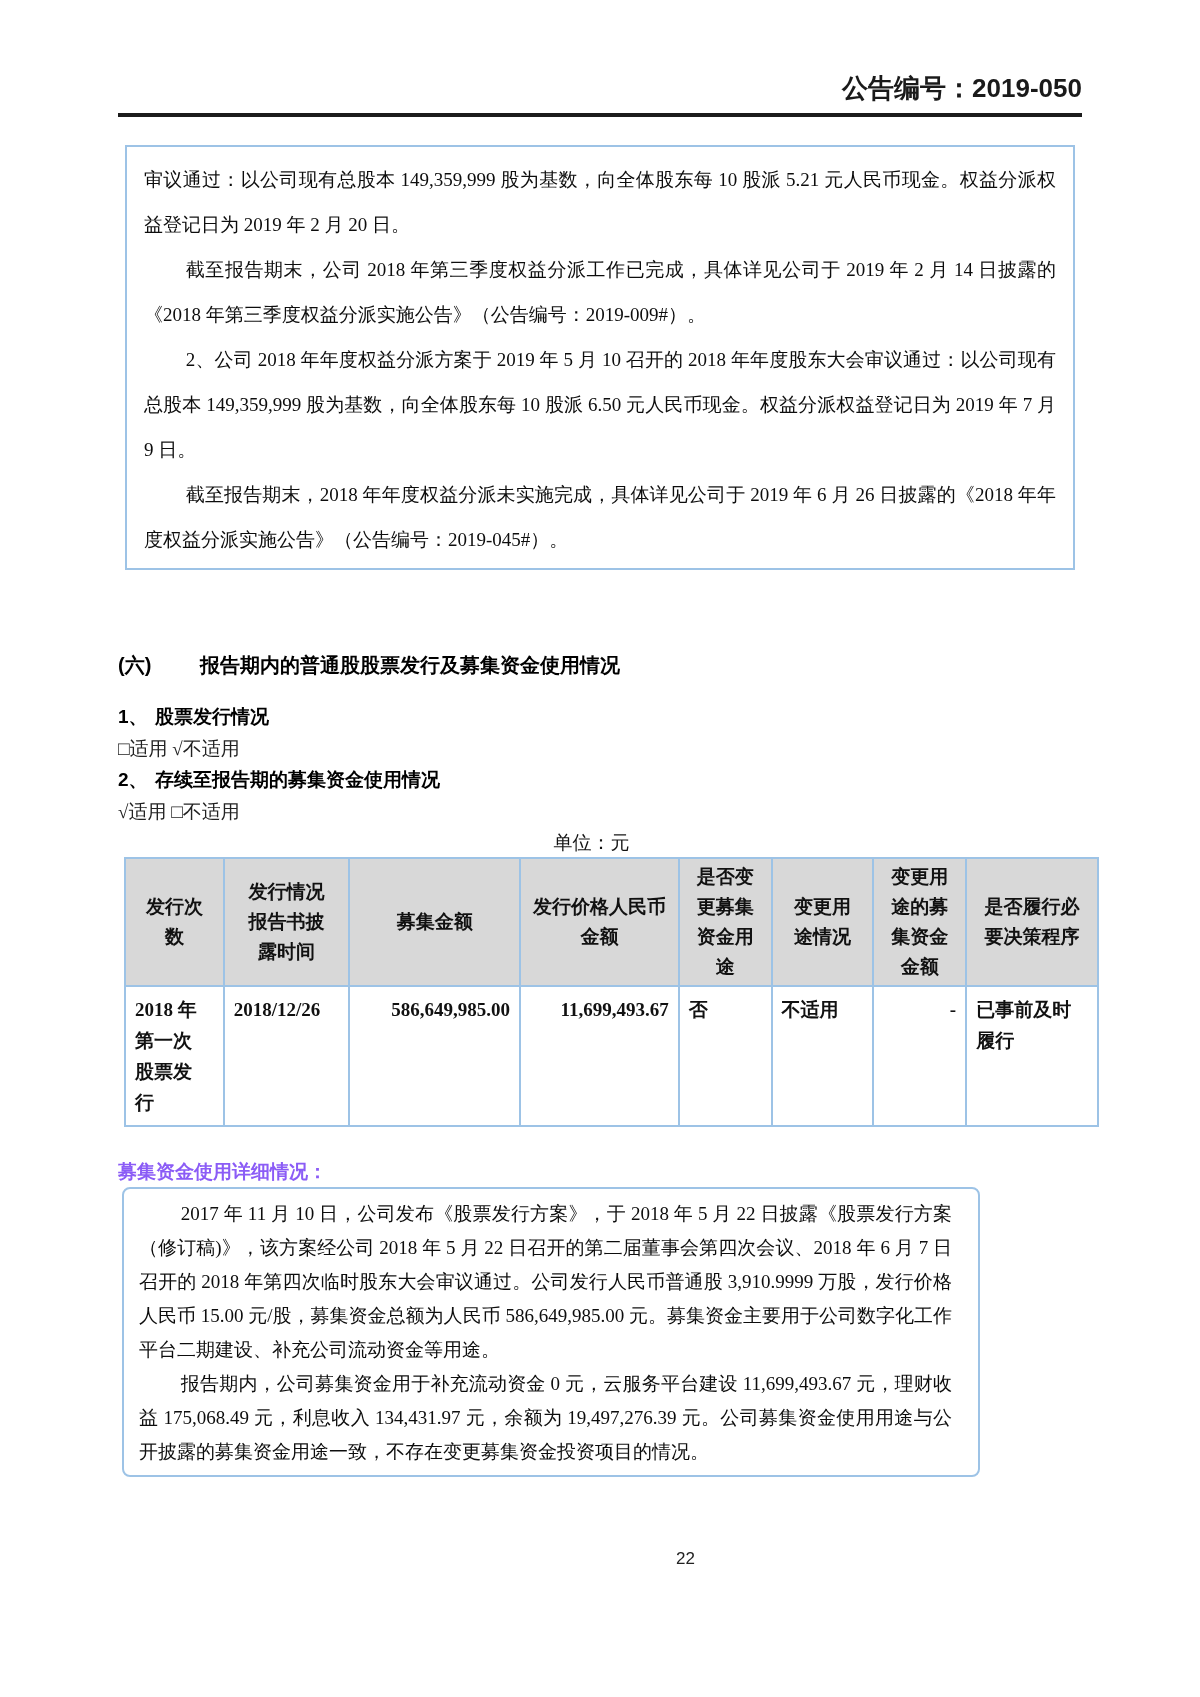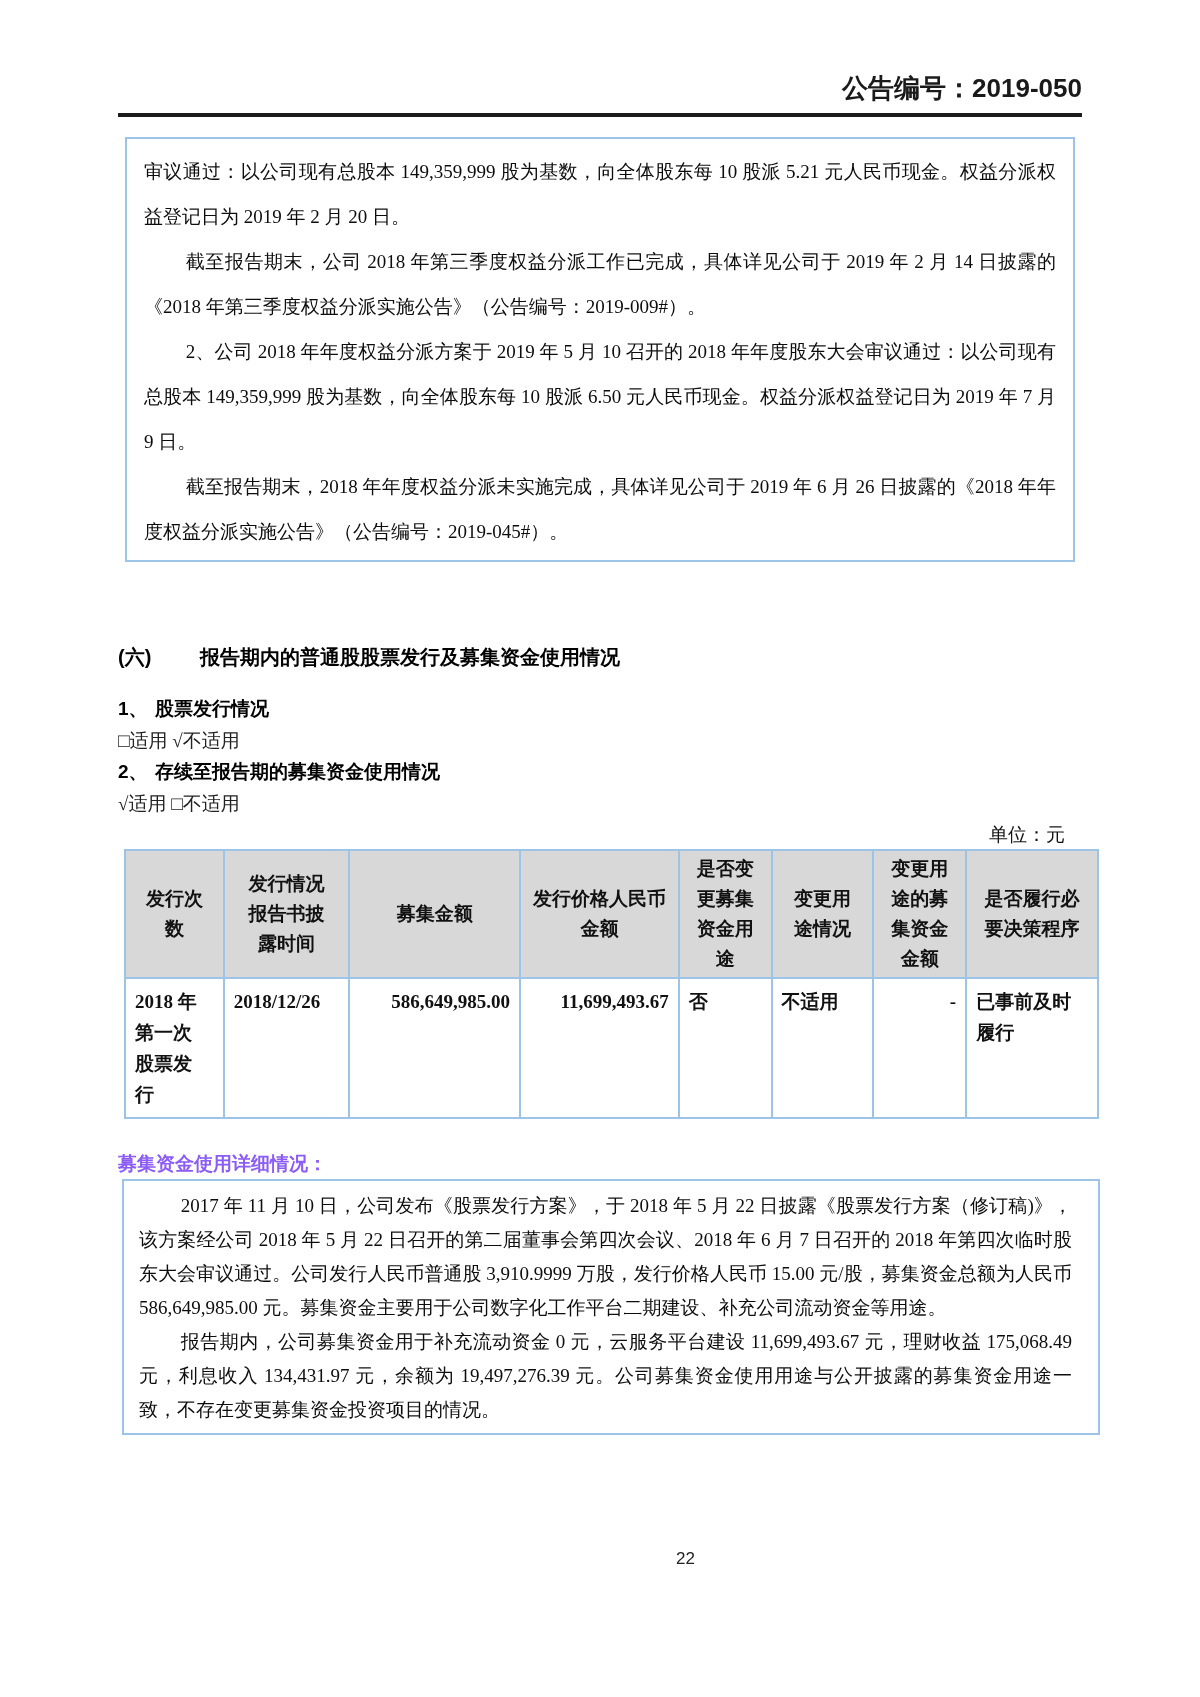--- a/index.html
+++ b/index.html
@@ -34,30 +34,31 @@
   .text-box {
     border: 2px solid #9dc3e6;
     background: #ffffff;
     font-size: 19px;
     text-align: justify;
     color: #0d0d0d;
   }
   .box1 {
     margin-left: 125px;
     width: 950px;
-    margin-top: 20px;
+    margin-top: 28px;
     padding: 10px 17px 6px 17px;
     line-height: 45px;
   }
   .box2 {
     margin-left: 122px;
-    width: 978px;
+    width: 858px;
     margin-top: 2px;
     padding: 8px 26px 6px 15px;
     line-height: 34px;
+    border-radius: 8px;
   }
   .text-box p.indent { text-indent: 2.2em; }
 
   
   .section-heading {
     margin: 82px 118px 0 118px;
     display: flex;
     font-family: "Liberation Sans", "DejaVu Sans", sans-serif;
     font-weight: bold;
     font-size: 20px;
@@ -78,21 +79,21 @@
   .item1 { margin-top: 26px; }
   .item2 { margin-top: 5px; }
   .choice-line {
     margin: 6px 118px 0 118px;
     font-size: 19px;
     line-height: 26px;
     color: #222;
   }
   .unit-line {
     margin: 6px 135px 0 118px;
-    text-align: right;
+    text-align: center;
     font-size: 19px;
     line-height: 24px;
   }
 
   
   table.fund-table {
     margin-left: 124px;
     margin-top: 2px;
     width: 975px;
     border-collapse: collapse;

